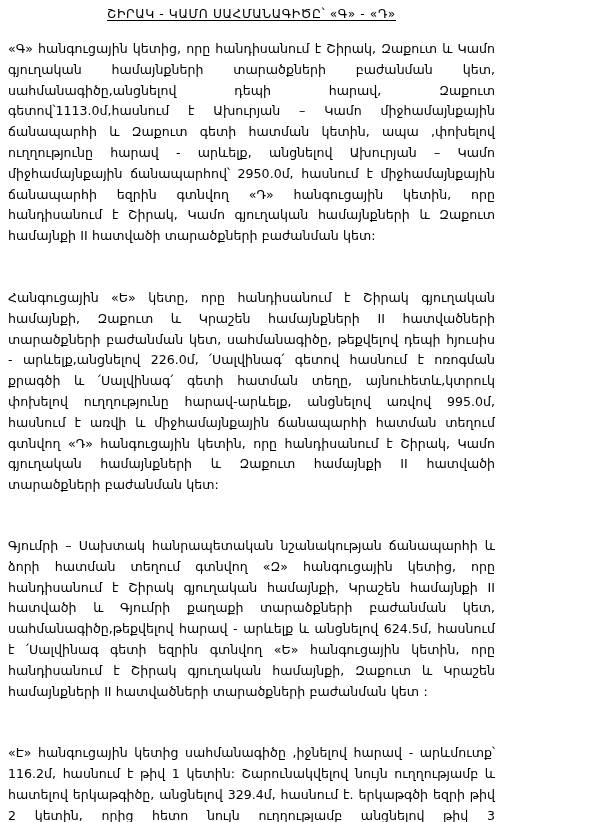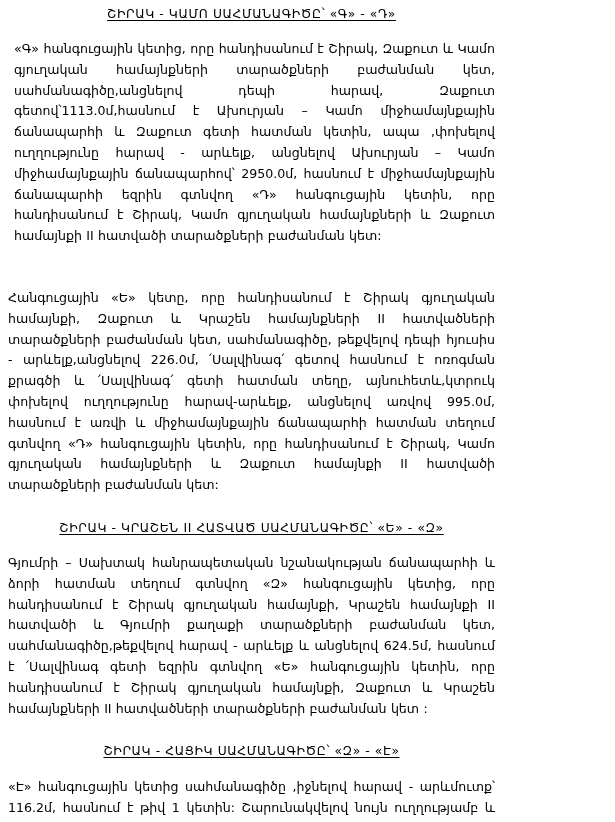--- a/index.html
+++ b/index.html
@@ -39,21 +39,20 @@
   .para {
     text-align: justify;
     text-justify: inter-word;
     font-size: 12.6px;
     line-height: 20.8px;
     margin: 0;
     word-spacing: 0.3px;
   }
   .para.lead {
     text-indent: 0;
-    margin-left: 6px;
   }
   .gap-after-heading { height: 16px; }
   .gap-s1 { height: 15px; }
   .gap-s2 { height: 16px; }
   .gap-s3 { height: 17px; }
   .gap-b1 { height: 26px; }
   .gap-b2 { height: 24px; }
   .gap-b3 { height: 24px; }
 </style>
 </head>
@@ -70,26 +69,24 @@
   <div class="gap-b1"></div>
 
   <div class="section">
     <div class="gap-s1"></div>
     <p class="para">Հանգուցային «Ե» կետը, որը հանդիսանում է Շիրակ գյուղական համայնքի, Զաքուտ և Կրաշեն համայնքների II հատվածների տարածքների բաժանման կետ, սահմանագիծը, թեքվելով դեպի հյուսիս - արևելք,անցնելով 226.0մ, ՛Սալվինագ՛ գետով հասնում է ոռոգման քրագծի և ՛Սալվինագ՛ գետի հատման տեղը, այնուհետև,կտրուկ փոխելով ուղղությունը հարավ-արևելք, անցնելով  առվով 995.0մ, հասնում է առվի և միջհամայնքային ճանապարհի հատման տեղում գտնվող  «Դ»  հանգուցային կետին, որը հանդիսանում է Շիրակ, Կամո գյուղական համայնքների և Զաքուտ համայնքի II հատվածի տարածքների բաժանման կետ:</p>
   </div>
 
   <div class="gap-b2"></div>
 
   <div class="section">
-    <div class="heading">ՇԻՐԱԿ - ԿՐԱՇԵՆ II ՀԱՏՎԱԾ ՍԱՀՄԱՆԱԳԻԾԸ՝ «Ե» - «Զ»</div>
     <div class="gap-s2"></div>
     <p class="para">Գյումրի – Սախտակ հանրապետական նշանակության ճանապարհի և ձորի հատման տեղում գտնվող «Զ» հանգուցային կետից, որը հանդիսանում է Շիրակ գյուղական համայնքի, Կրաշեն համայնքի II հատվածի և Գյումրի քաղաքի տարածքների բաժանման կետ, սահմանագիծը,թեքվելով հարավ - արևելք և անցնելով 624.5մ, հասնում է ՛Սալվինագ  գետի եզրին գտնվող «Ե»  հանգուցային կետին, որը հանդիսանում է Շիրակ գյուղական  համայնքի, Զաքուտ և Կրաշեն համայնքների II հատվածների տարածքների բաժանման կետ :</p>
   </div>
 
   <div class="gap-b3"></div>
 
   <div class="section">
-    <div class="heading">ՇԻՐԱԿ - ՀԱՑԻԿ ՍԱՀՄԱՆԱԳԻԾԸ՝ «Զ» - «Է»</div>
     <div class="gap-s3"></div>
     <p class="para">«Է»  հանգուցային  կետից սահմանագիծը ,իջնելով հարավ -  արևմուտք՝ 116.2մ, հասնում է թիվ 1 կետին: Շարունակվելով նույն ուղղությամբ և հատելով երկաթգիծը, անցնելով 329.4մ, հասնում է. երկաթգծի եզրի թիվ 2 կետին, որից հետո նույն ուղղությամբ անցնելով թիվ 3 կետում՝610.6մ,հատում է Շիրակի քրանցքը և հասնում Շիրակ-Հացիկ միջհամայնքային ճանապարհի եզրին գտնվող թիվ 4 կետին: Սահմանագիծը,շարունակվելով նույն ուղղությամբ, անցնելով 609.0մ,հասնում է թիվ 5 կետին, որից նույն ուղղությամբ անցնելով թիվ 6,7,8 կետերով՝1385.9մ,հասնում է թիվ 9 կետին: Թիվ 9 կետից թեքվելով հարավ - արևմուտք,անցնելով թիվ 10,11,12,13,14,15 կետերով, հատելով Գյումրի - Ախուրյան շրջանցող ճանապարհը ,շարունակվելով անցնել թիվ 16,17,18 կետերով՝1331.9մ՝հասնում է ձորի եզրին գտնվող թիվ 19 կետին, այդտեղից կտրուկ թեքվելով հարավ,անցնելով թիվ 20 կետով՝ 208.0մ, միանում է</p>
   </div>
 
 </div>
 
 </body></html>

